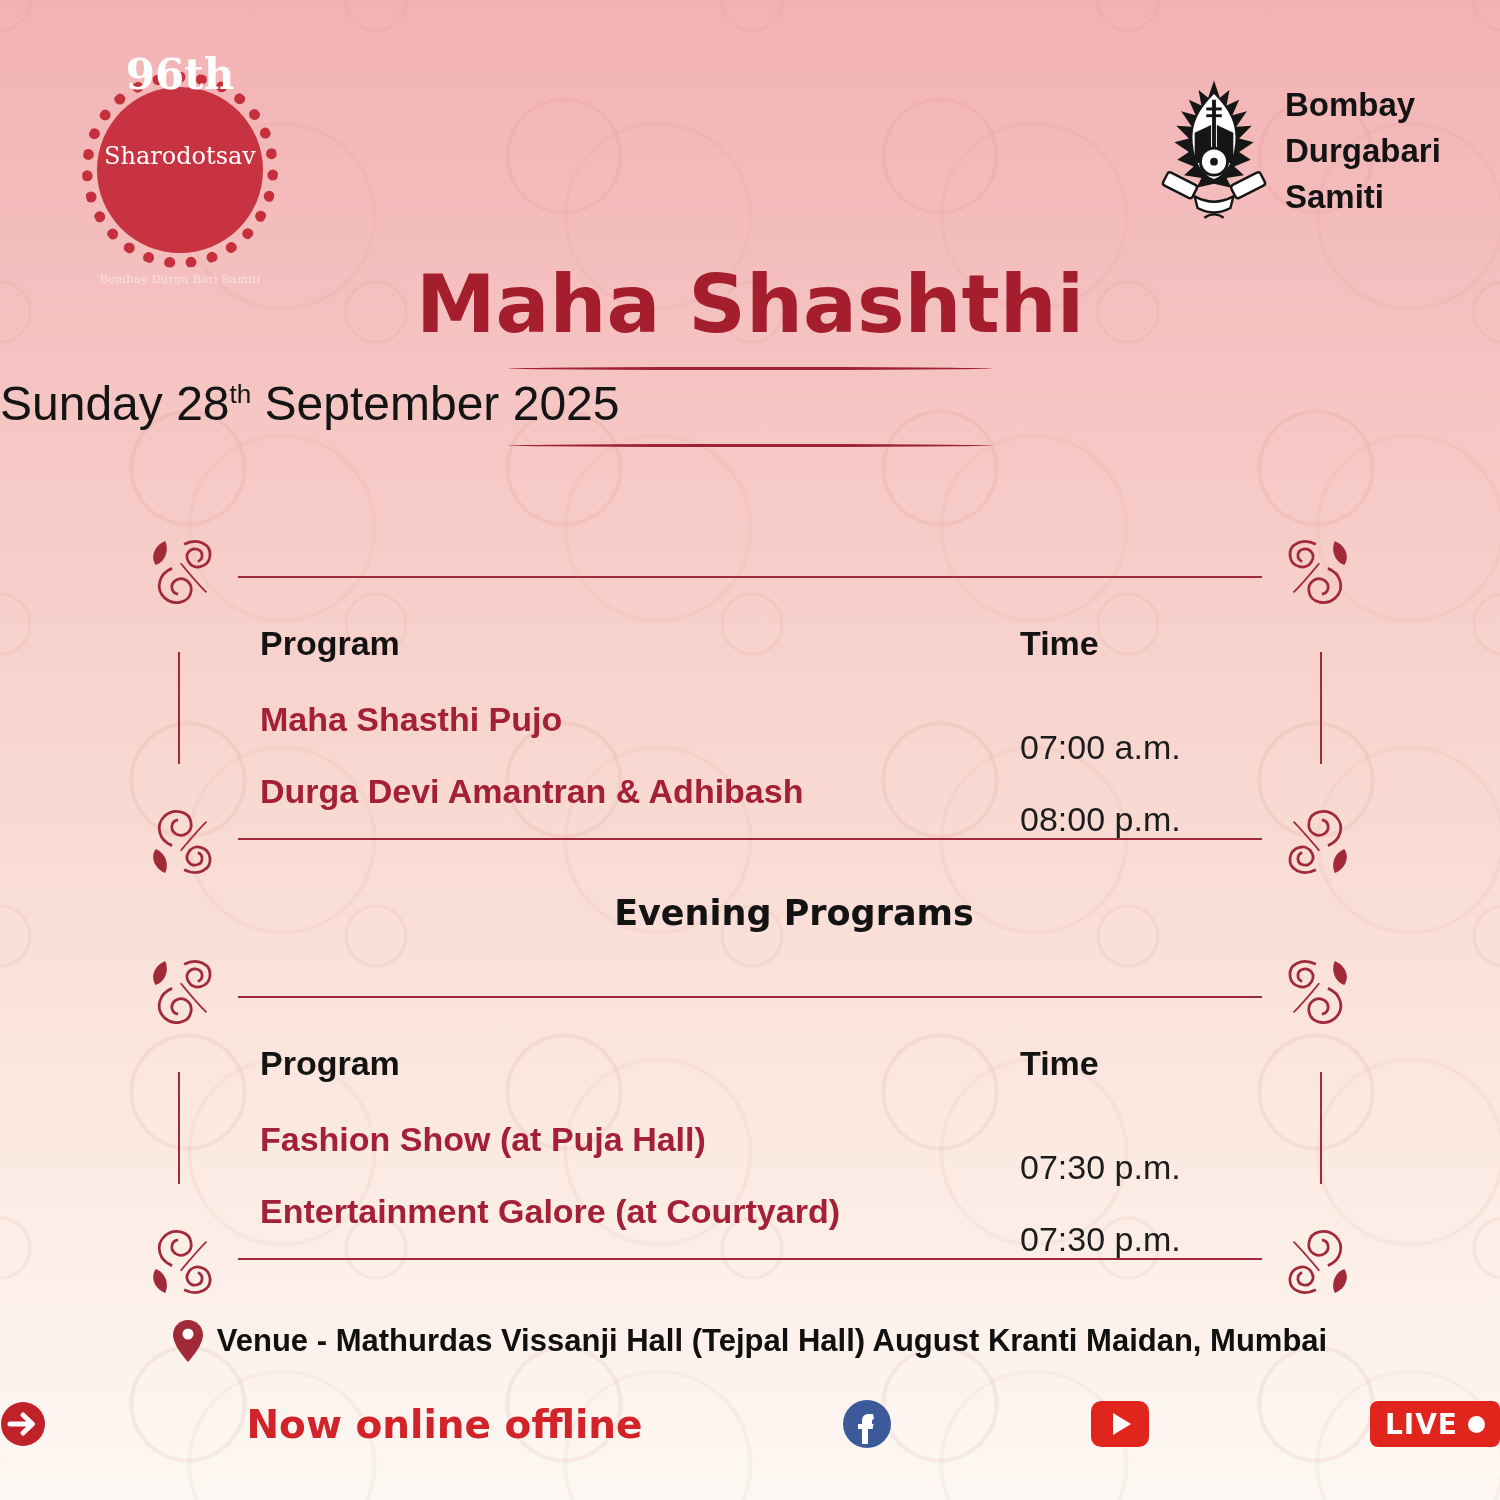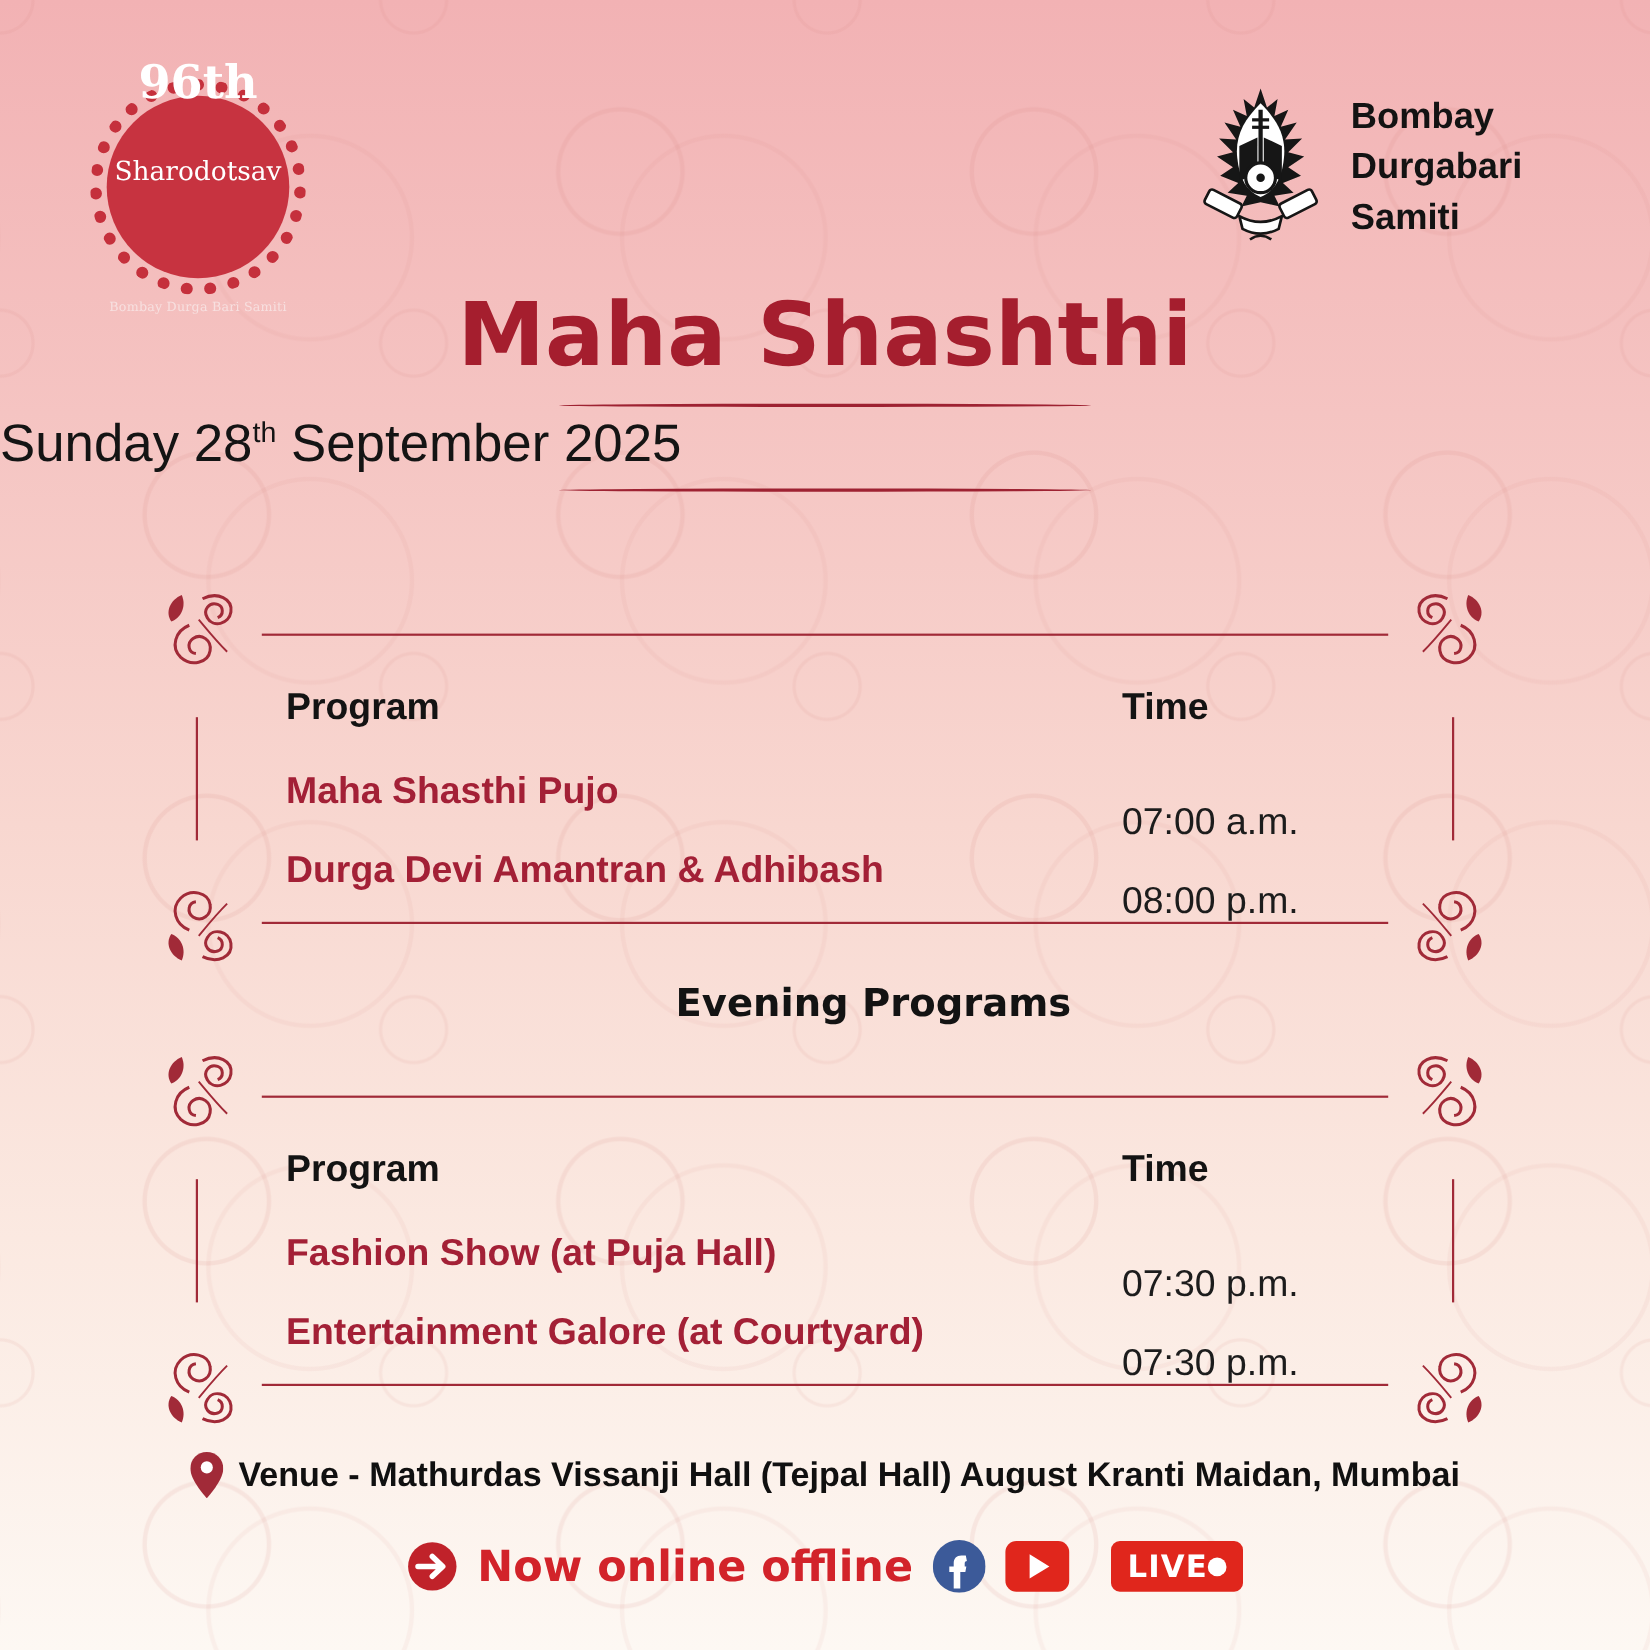--- a/index.html
+++ b/index.html
@@ -18,21 +18,21 @@
   .badge-ring{position:absolute;left:82px;top:72px;width:196px;height:196px;border-radius:50%;
     border:11px dotted #C5303C;box-sizing:border-box;}
   .badge{position:absolute;left:97px;top:87px;width:166px;height:166px;border-radius:50%;
     background:#C73340;display:flex;flex-direction:column;align-items:center;justify-content:center;
     color:#fff;text-align:center;gap:43px;}
   .badge-96{font-family:"DejaVu Serif",serif;font-size:42px;font-weight:700;line-height:1;}
   .badge-ev{font-family:"DejaVu Serif",serif;font-size:24px;line-height:1.1;margin-top:4px;}
   .badge-div{width:112px;height:1px;background:rgba(255,255,255,.6);margin:9px 0 7px;}
   .badge-org{font-family:"DejaVu Serif",serif;font-size:11.5px;color:#F7E0E0;letter-spacing:.2px;}
   
-  .org{position:absolute;left:1088px;top:76px;display:flex;align-items:center;gap:24px;}
+  .org{position:absolute;left:1156px;top:76px;display:flex;align-items:center;gap:13px;}
   .org-name{font-size:33px;font-weight:700;color:#131313;line-height:1.4;}
   .org-name span{display:block;}
   
   .title{position:absolute;top:258px;left:0;width:100%;text-align:center;
     font-family:"DejaVu Sans",sans-serif;font-weight:bold;font-size:80px;color:#A51E2E;}
   .taper{position:absolute;left:50%;transform:translateX(-50%);width:484px;height:3px;
     background:#9E2232;border-radius:50%;}
   .taper-top{top:367px;}
   .taper-bottom{top:444px;}
   .date-wrap{position:absolute;top:376px;left:0;width:100%;text-align:left;
@@ -62,29 +62,29 @@
   .col-time{left:850px;}
   .prog{position:absolute;left:90px;font-size:34px;font-weight:700;color:#A32036;}
   .time{position:absolute;left:850px;font-size:34px;font-weight:400;color:#1c1c1c;margin-top:28px;}
   .row1{top:148px;}
   .row2{top:220px;}
   
   .venue{position:absolute;top:1320px;left:0;width:100%;display:flex;justify-content:center;
     align-items:center;gap:14px;}
   .venue-text{font-size:31px;font-weight:700;color:#101010;}
   
-  .footer{position:absolute;top:1400px;left:0;width:100%;display:flex;justify-content:center;
+  .footer{position:absolute;top:1400px;left:0;width:100%;display:flex;justify-content:space-between;
     align-items:center;gap:18px;}
   .cta{font-family:"DejaVu Sans",sans-serif;font-weight:bold;font-size:39px;color:#D2232A;}
   .yt{width:58px;height:46px;background:#E0261C;border-radius:10px;display:flex;
     align-items:center;justify-content:center;}
   .yt-tri{width:0;height:0;border-left:18px solid #fff;border-top:11px solid transparent;
     border-bottom:11px solid transparent;margin-left:4px;}
   .live{height:46px;background:#E0261C;border-radius:8px;display:flex;align-items:center;
-    padding:0 15px;margin-left:20px;}
+    gap:10px;padding:0 15px;margin-left:20px;}
   .live-text{color:#fff;font-family:"DejaVu Sans",sans-serif;font-weight:bold;font-size:28px;letter-spacing:1px;}
   .live-dot{width:17px;height:17px;background:#fff;border-radius:50%;}
 </style>
 </head>
 <body>
 
 <div class="poster">
 
   <div class="badge-ring"></div>
   <div class="badge">

